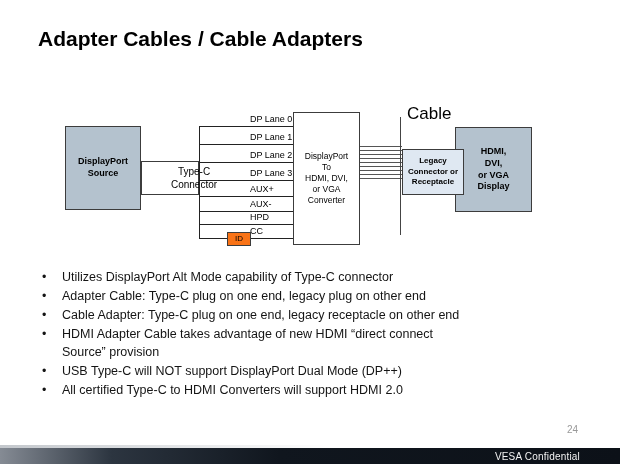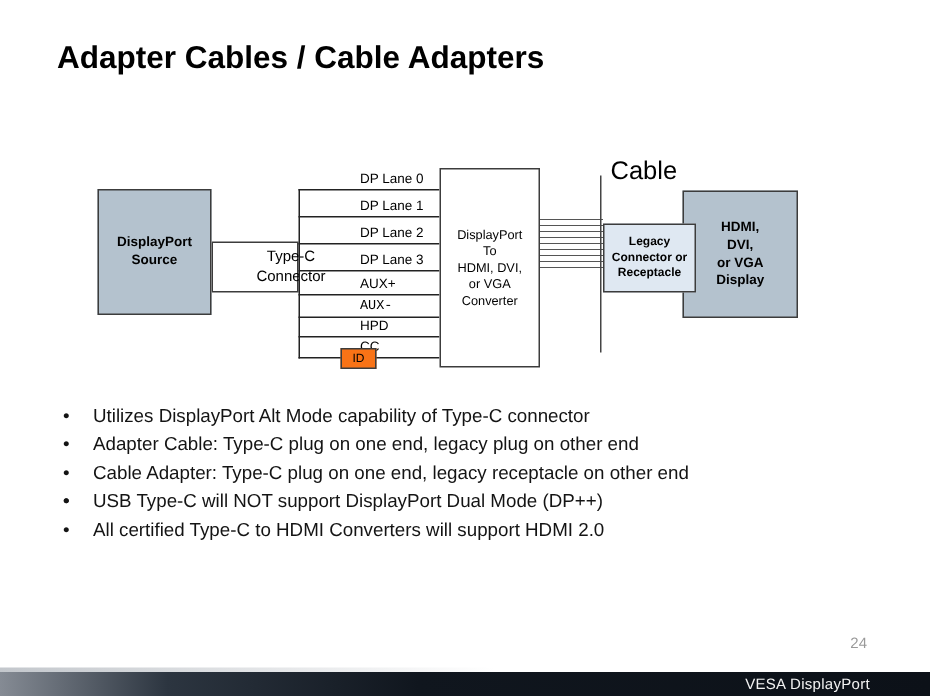--- a/index.html
+++ b/index.html
@@ -23,21 +23,21 @@
     display:flex; align-items:center; justify-content:center;
     text-align:center; white-space:pre-line; line-height:1.3;
   }
   .src-box   { left:65px;  top:126px; width:76px; height:84px; background:#b4c2ce; font-weight:bold; font-size:9px; }
   .typec-box { left:141px; top:161px; width:58px; height:34px; background:#ffffff; font-size:10px;padding-left:48px; }
   .conv-box  { left:293px; top:112px; width:67px; height:133px; background:#ffffff; font-size:8.5px; z-index:2; }
   .legacy-box{ left:402px; top:149px; width:62px; height:46px; background:#dfe8f2; font-size:8px; z-index:3;font-weight:bold; }
   .disp-box  { left:455px; top:127px; width:77px; height:85px; background:#b4c2ce; font-weight:bold; font-size:9px; }
   .id-box    { left:227px; top:232px; width:24px; height:14px; background:#f97316; font-size:8px; z-index:3; }
 
-  .lane-label { position:absolute; left:205px; font-size:9px; line-height:11px; background:transparent;padding-left:35px; }
+  .lane-label { position:absolute; left:215px; font-size:9px; line-height:11px; background:transparent;padding-left:35px; }
   .lane-line  { position:absolute; left:199px; width:94px; height:1px; background:#222; }
   .vline      { position:absolute; width:1px; background:#222; }
   .tc-vline   { left:199px; top:126px; height:113px; }
   .cable-line { left:400px; top:117px; height:118px; background:#444; }
   .bundle {
     position:absolute; left:360px; top:146px; width:42px; height:35px;
     background:repeating-linear-gradient(to bottom, #555 0 1px, transparent 1px 4px);
   }
   .cable-label { position:absolute; left:407px; top:104px; font-size:17px; }
 
@@ -94,43 +94,44 @@
     <div class="lane-label" style="top:114px;">DP Lane 0</div>
     <div class="lane-line" style="top:126px;"></div>
     <div class="lane-label" style="top:132px;">DP Lane 1</div>
     <div class="lane-line" style="top:144px;"></div>
     <div class="lane-label" style="top:150px;">DP Lane 2</div>
     <div class="lane-line" style="top:162px;"></div>
     <div class="lane-label" style="top:168px;">DP Lane 3</div>
     <div class="lane-line" style="top:180px;"></div>
     <div class="lane-label" style="top:184px;text-align:right;">AUX+</div>
     <div class="lane-line" style="top:196px;"></div>
-    <div class="lane-label" style="top:199px;font-family:Liberation Mono, monospace;">AUX-</div>
+    <div class="lane-label" style="top:199px;">AUX-</div>
     <div class="lane-line" style="top:211px;"></div>
     <div class="lane-label" style="top:212px;">HPD</div>
     <div class="lane-line" style="top:224px;"></div>
     <div class="lane-label" style="top:226px;">CC</div>
     <div class="lane-line" style="top:238px;"></div>
 
     <div class="dbox id-box">ID</div>
 
     <div class="bundle"></div>
     <div class="vline cable-line"></div>
     <div class="cable-label">Cable</div>
 
   </div>
 
   <div class="bullets">
     <div class="bullet-item"><span class="dot">•</span><span>Utilizes DisplayPort Alt Mode capability of Type-C connector</span></div>
     <div class="bullet-item"><span class="dot">•</span><span>Adapter Cable: Type-C plug on one end, legacy plug on other end</span></div>
     <div class="bullet-item"><span class="dot">•</span><span>Cable Adapter: Type-C plug on one end, legacy receptacle on other end</span></div>
-    <div class="bullet-item"><span class="dot">•</span></div>
+    <div class="bullet-item"><span class="dot">•</span><span>HDMI Adapter Cable takes advantage of new HDMI “direct connect
+Source” provision</span></div>
     <div class="bullet-item"><span class="dot">•</span><span>USB Type-C will NOT support DisplayPort Dual Mode (DP++)</span></div>
     <div class="bullet-item"><span class="dot">•</span><span>All certified Type-C to HDMI Converters will support HDMI 2.0</span></div>
   </div>
 
   <div class="page-number">24</div>
   <div class="pre-bar"></div>
   <div class="footer-bar">
-    <span>VESA DisplayPort</span>
+    <span>VESA Confidential</span>
   </div>
 
 </div>
 
 </body></html>

